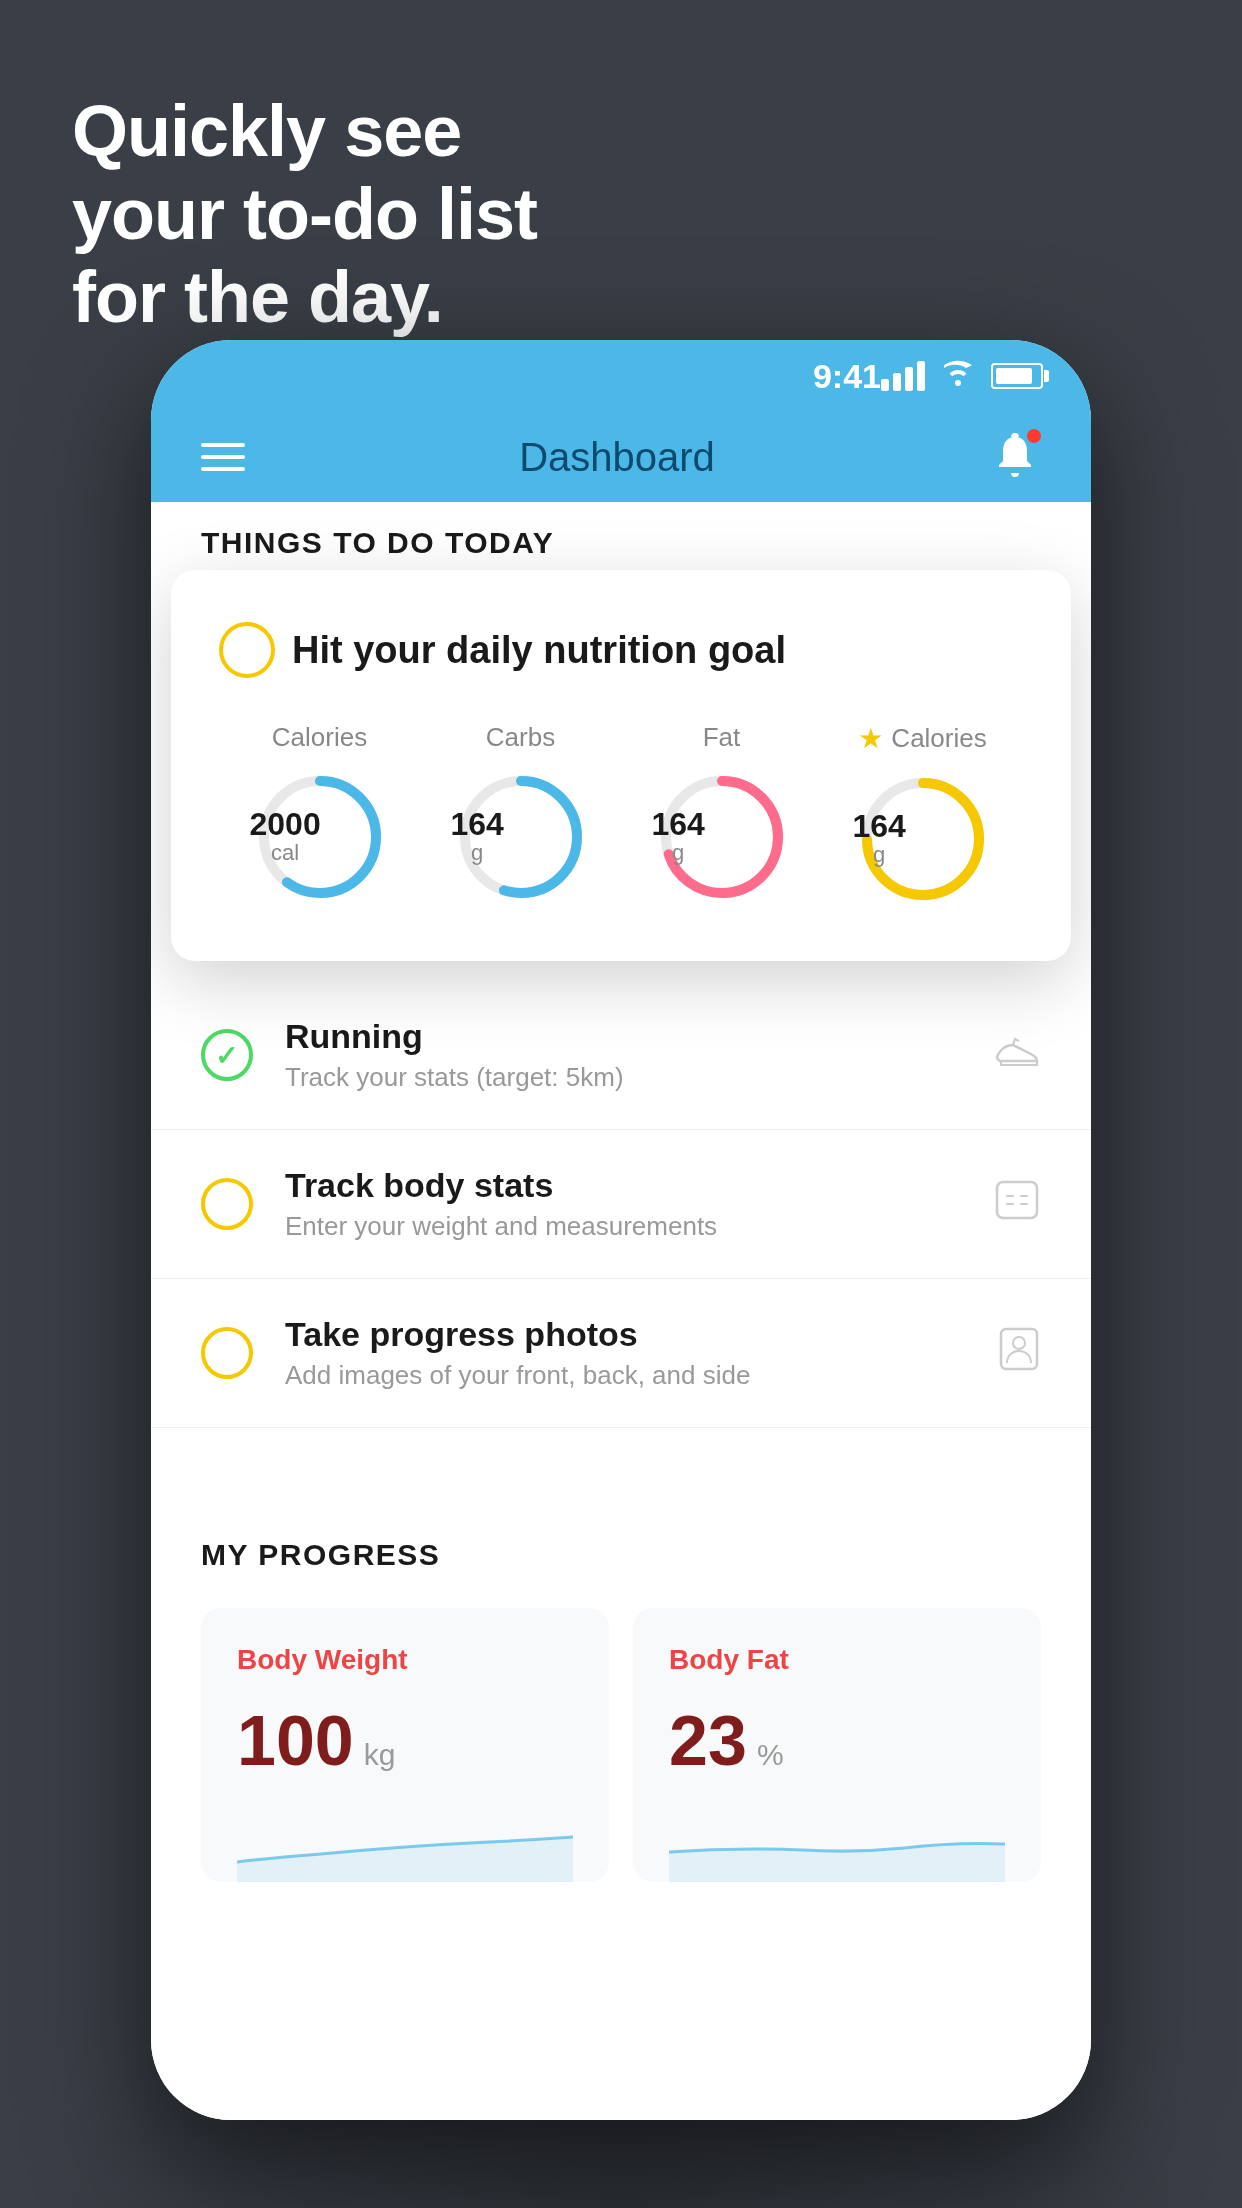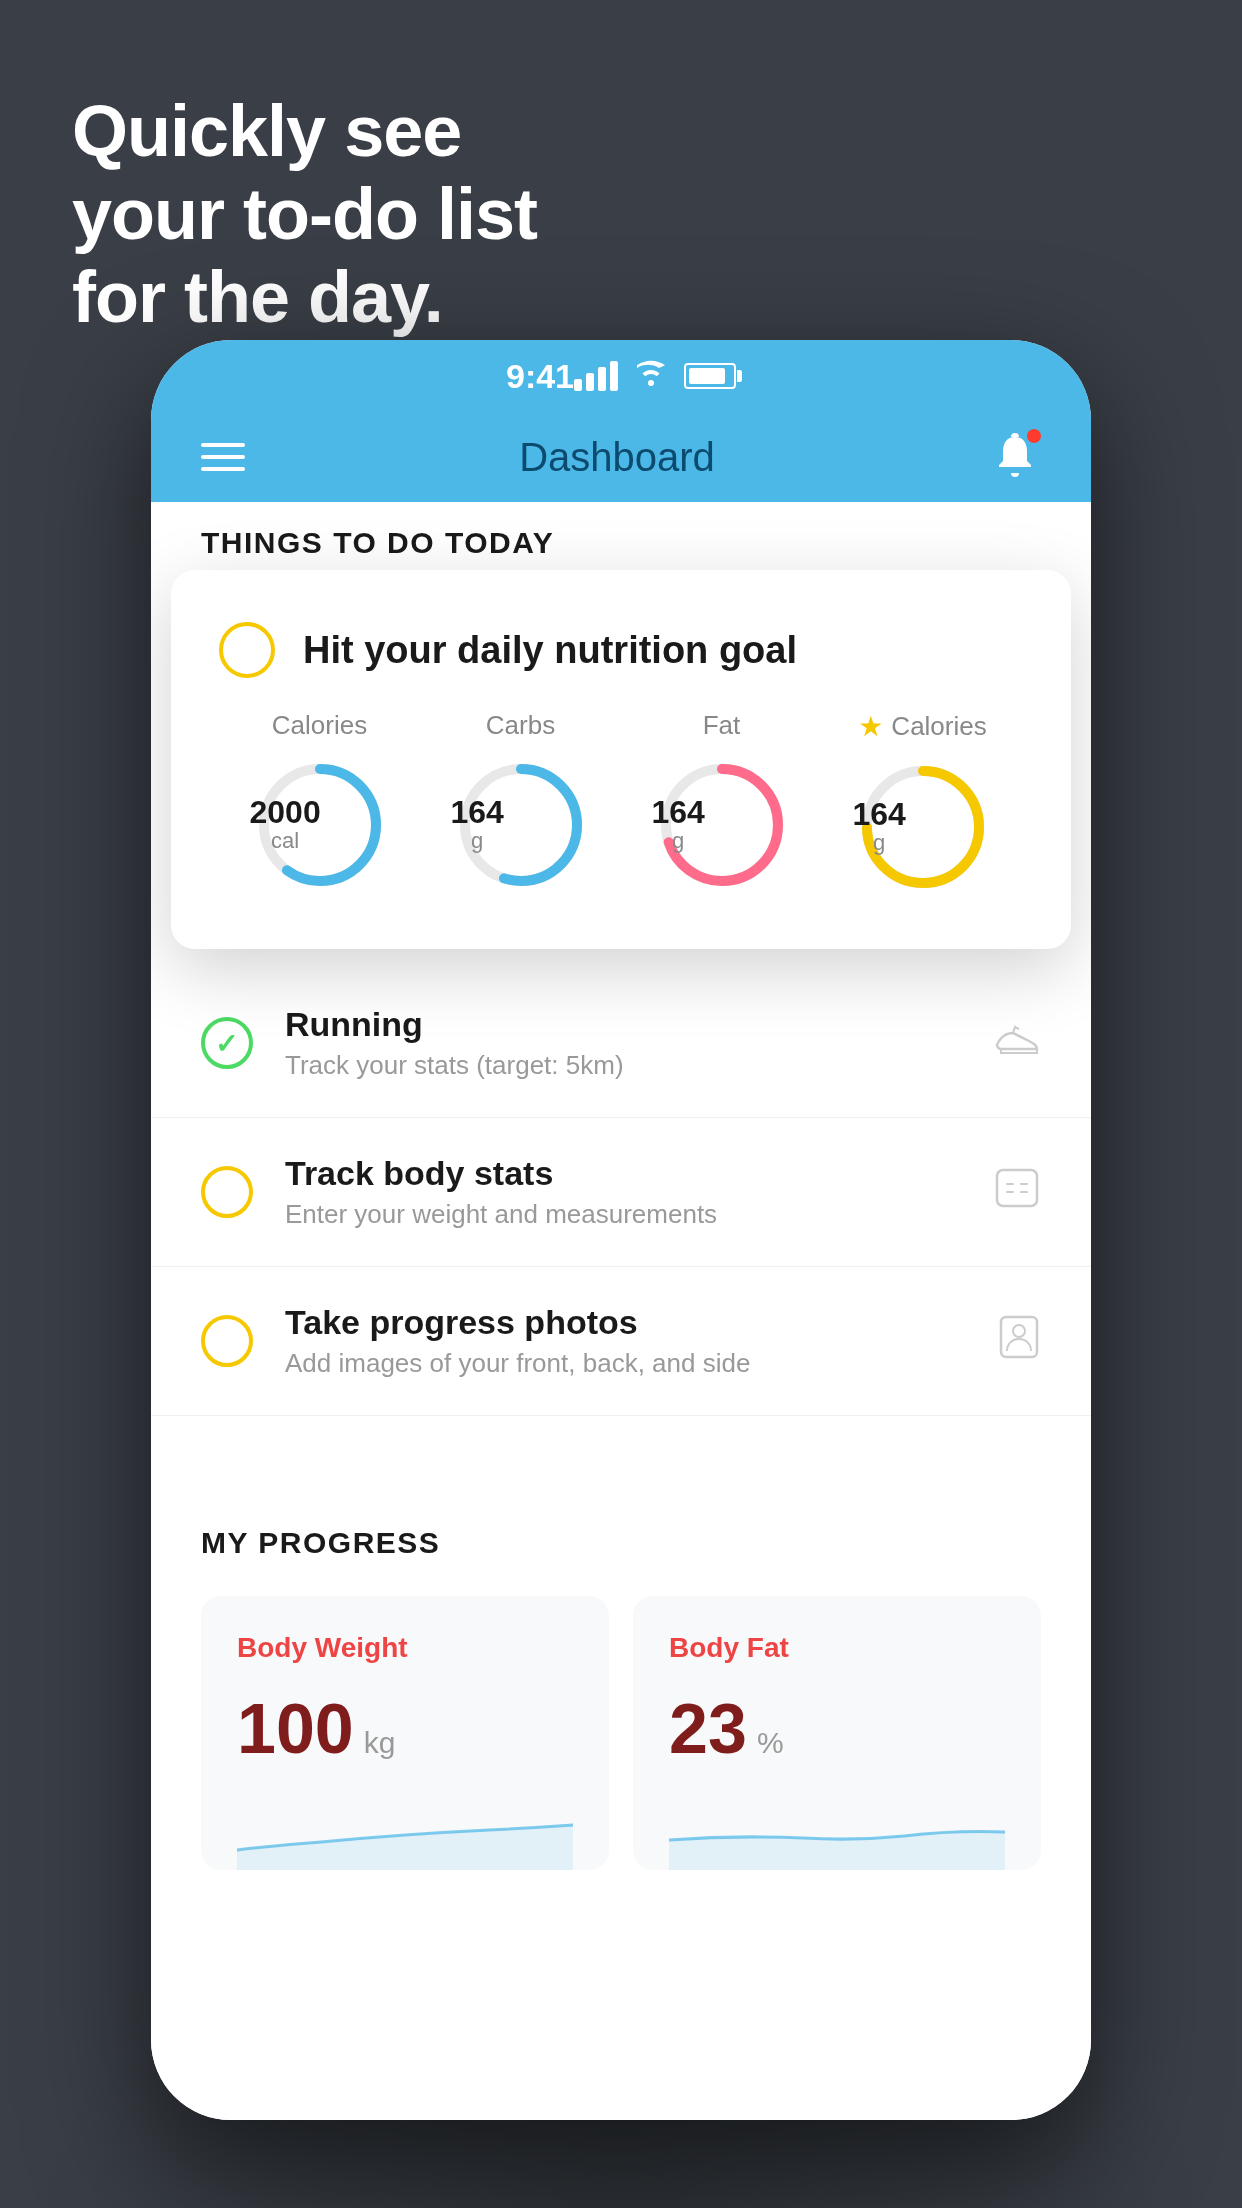--- a/index.html
+++ b/index.html
@@ -57,21 +57,21 @@
       box-shadow: 0 40px 120px rgba(0,0,0,0.6);
       position: relative;
     }
 
     
     .status-bar {
       background: #4bb8e8;
       height: 72px;
       display: flex;
       align-items: center;
-      justify-content: center;
+      justify-content: flex-end;
       padding: 4px 48px;
     }
 
     .status-time {
       color: #ffffff;
       font-size: 34px;
       font-weight: 600;
     }
 
     .status-icons {
@@ -210,22 +210,22 @@
       background: white;
       border-radius: 24px;
       padding: 52px 48px;
       box-shadow: 0 20px 70px rgba(0,0,0,0.18);
       z-index: 10;
     }
 
     .card-header {
       display: flex;
       align-items: center;
-      gap: 28px;
-      margin-bottom: 32px;
+      gap: 17px;
+      margin-bottom: 44px;
     }
 
     .circle-checkbox {
       width: 56px;
       height: 56px;
       border-radius: 50%;
       border: 4px solid #f5c800;
       background: white;
       flex-shrink: 0;
     }

